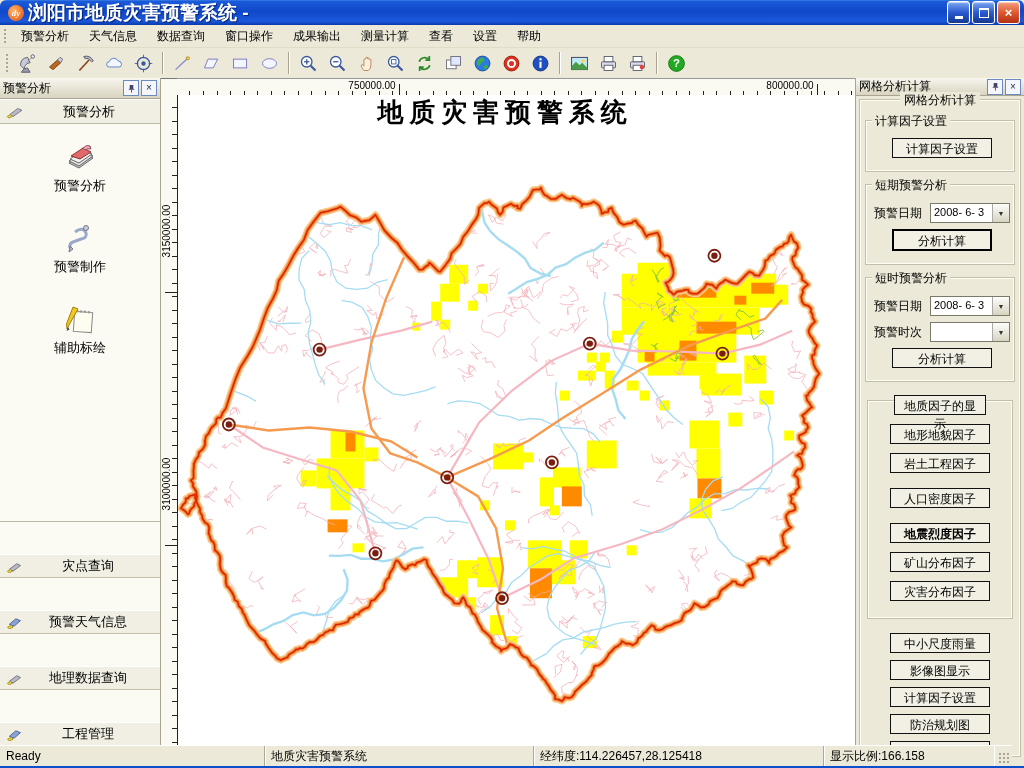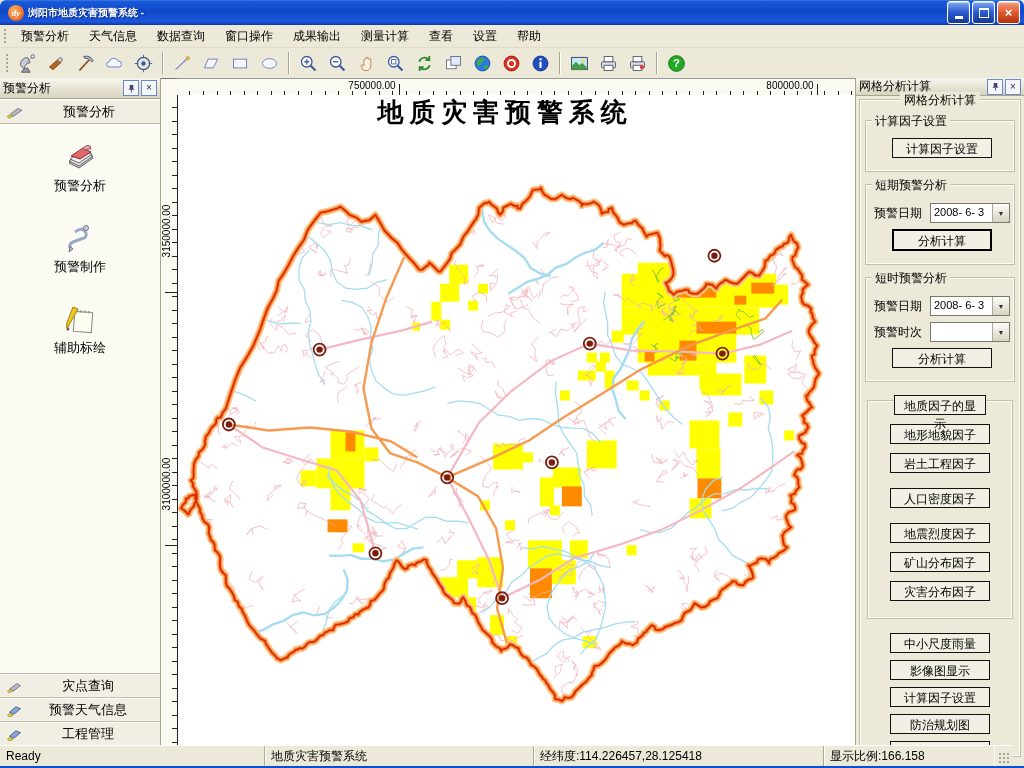--- a/index.html
+++ b/index.html
@@ -6,21 +6,21 @@
   body{width:1024px;height:768px;overflow:hidden;background:#ece9d8;
        font-family:"Liberation Sans","DejaVu Sans",sans-serif;font-size:12px;color:#000;position:relative;}
   .window{width:1024px;height:768px;position:relative;}
 
   
   .titlebar{height:25px;background:linear-gradient(180deg,#3a80e8 0%,#1a5ad8 6%,#0f48c8 45%,#1c58dc 85%,#0a38a8 100%);
     display:flex;align-items:center;padding:0 4px;border-radius:6px 6px 0 0;}
   .app-icon{width:16px;height:16px;border-radius:8px;background:radial-gradient(circle at 35% 35%,#ffb060,#e05010);
     margin:0 4px;display:flex;align-items:center;justify-content:center;color:#fff;
     font:italic bold 9px "Liberation Serif",serif;flex:0 0 auto;}
-  .title-text{color:#fff;font-weight:bold;font-size:10px;text-shadow:1px 1px 1px #00227a;flex:1;white-space:nowrap;}
+  .title-text{color:#fff;font-weight:bold;font-size:19px;text-shadow:1px 1px 1px #00227a;flex:1;white-space:nowrap;}
   .win-btns{display:flex;gap:2px;}
   .wbtn{width:21px;height:21px;border-radius:3px;border:1px solid #fff;
     display:flex;align-items:center;justify-content:center;color:#fff;font-size:12px;
     background:linear-gradient(180deg,#7da8f0,#2a5ad0 50%,#16388e);box-shadow:inset 0 1px 1px rgba(255,255,255,.6);}
   .wbtn.close{background:linear-gradient(180deg,#f0a080,#e05a30 50%,#b03010);font-weight:bold;font-size:13px;}
   .wbtn .minbar{display:block;width:8px;height:3px;background:#fff;margin-top:9px;}
   .wbtn .restsq{display:block;width:8px;height:7px;border:1px solid #fff;border-top:2px solid #fff;position:relative;}
 
   
   .menubar{height:22px;background:#ece9d8;display:flex;align-items:center;border-bottom:1px solid #e0dcc8;}
@@ -44,21 +44,21 @@
     display:flex;align-items:center;justify-content:center;font-size:10px;line-height:1;color:#234;}
   .section-bar{height:23px;background:#f1efe3;border-top:1px solid #fff;border-bottom:1px solid #bcb8a4;
     display:flex;align-items:center;padding:0 6px;}
   .section-bar .sec-label{flex:1;text-align:center;font-size:13px;}
   .tools{flex:1;display:flex;flex-direction:column;align-items:center;padding-top:16px;background:#fbfaf3;}
   .tool-item{display:flex;flex-direction:column;align-items:center;margin-bottom:26px;cursor:default;}
   .tool-item svg{width:38px;height:34px;}
   .tool-item .tool-label{font-size:13px;margin-top:3px;}
   .bottom-items{border-top:1px solid #bcb8a4;}
   .bottom-item{height:22px;background:#f1efe3;border-top:1px solid #fff;border-bottom:1px solid #c4c0aa;
-    display:flex;align-items:center;padding:0 6px;}
+    display:flex;align-items:center;padding:0 6px;margin-top:32px;}
   .bottom-item svg{width:16px;height:13px;flex:0 0 auto;}
   .bottom-item span{flex:1;text-align:center;font-size:13px;}
 
   
   .map-area{flex:1;position:relative;background:#be185d;}
   .ruler-corner{position:absolute;left:0;top:0;width:16px;height:17px;background:#fbfaf2;border:1px solid #777;border-left:none;}
   .ruler-top{position:absolute;left:16px;top:0;right:0;height:17px;background:#fbfaf2;border-top:1px solid #999;border-bottom:1px solid #222;}
   .ruler-top .ticks{position:absolute;left:0;right:0;bottom:0;height:5px;
     background:repeating-linear-gradient(90deg,transparent 0 12.5px,#222 12.5px 13.5px);}
   .rt-label{position:absolute;top:1px;font-size:10px;transform:translateX(-50%);}
@@ -347,20 +347,27 @@
               <path d="M1 12 l3 -2 2 2 -3 2z" fill="#e8d44a" stroke="#a09020"></path>
             </svg>
             <span>灾点查询</span>
           </div>
           <div class="bottom-item">
             <svg viewBox="0 0 16 14">
               <path d="M3 9 L10 3 L15 5 L8 11 Z" fill="#8aa4d8" stroke="#4a6490"></path>
               <path d="M1 12 l4 -2 2 2 -4 2z" fill="#e8d44a" stroke="#a09020"></path>
             </svg>
             <span>预警天气信息</span>
+          </div>
+          <div class="bottom-item">
+            <svg viewBox="0 0 16 14">
+              <path d="M3 10 L11 4 L15 6 L7 12 Z" fill="#b8bac8" stroke="#707080"></path>
+              <path d="M1 12 l3 -2 2 2 -3 2z" fill="#e8d44a" stroke="#a09020"></path>
+            </svg>
+            <span>地理数据查询</span>
           </div>
           <div class="bottom-item">
             <svg viewBox="0 0 16 14">
               <path d="M3 9 L10 3 L15 5 L8 11 Z" fill="#8aa4d8" stroke="#4a6490"></path>
               <path d="M1 12 l4 -2 2 2 -4 2z" fill="#e8d44a" stroke="#a09020"></path>
             </svg>
             <span>工程管理</span>
           </div>
         </div>
     </div>
@@ -896,21 +903,21 @@
             </div>
             <button class="xp-btn">分析计算</button>
           </div>
 
           <div class="factor-box">
             <button class="xp-btn factor-title-btn">地质因子的显示</button>
             <div id="factorButtons">
                 <button class="xp-btn" style="margin: 9px auto;">地形地貌因子</button>
                 <button class="xp-btn" style="margin: 9px auto;">岩土工程因子</button>
                 <button class="xp-btn" style="margin: 15px auto;">人口密度因子</button>
-                <button class="xp-btn" style="margin: 6px auto;">地震烈度因子</button>
+                <button class="xp-btn" style="margin: 6px auto; font-weight: bold;">地震烈度因子</button>
                 <button class="xp-btn" style="margin: 9px auto;">矿山分布因子</button>
                 <button class="xp-btn" style="margin: 9px auto;">灾害分布因子</button>
               </div>
           </div>
 
           <div class="extra-btns" id="extraButtons">
               <button class="xp-btn">中小尺度雨量</button>
               <button class="xp-btn">影像图显示</button>
               <button class="xp-btn">计算因子设置</button>
               <button class="xp-btn">防治规划图</button>

